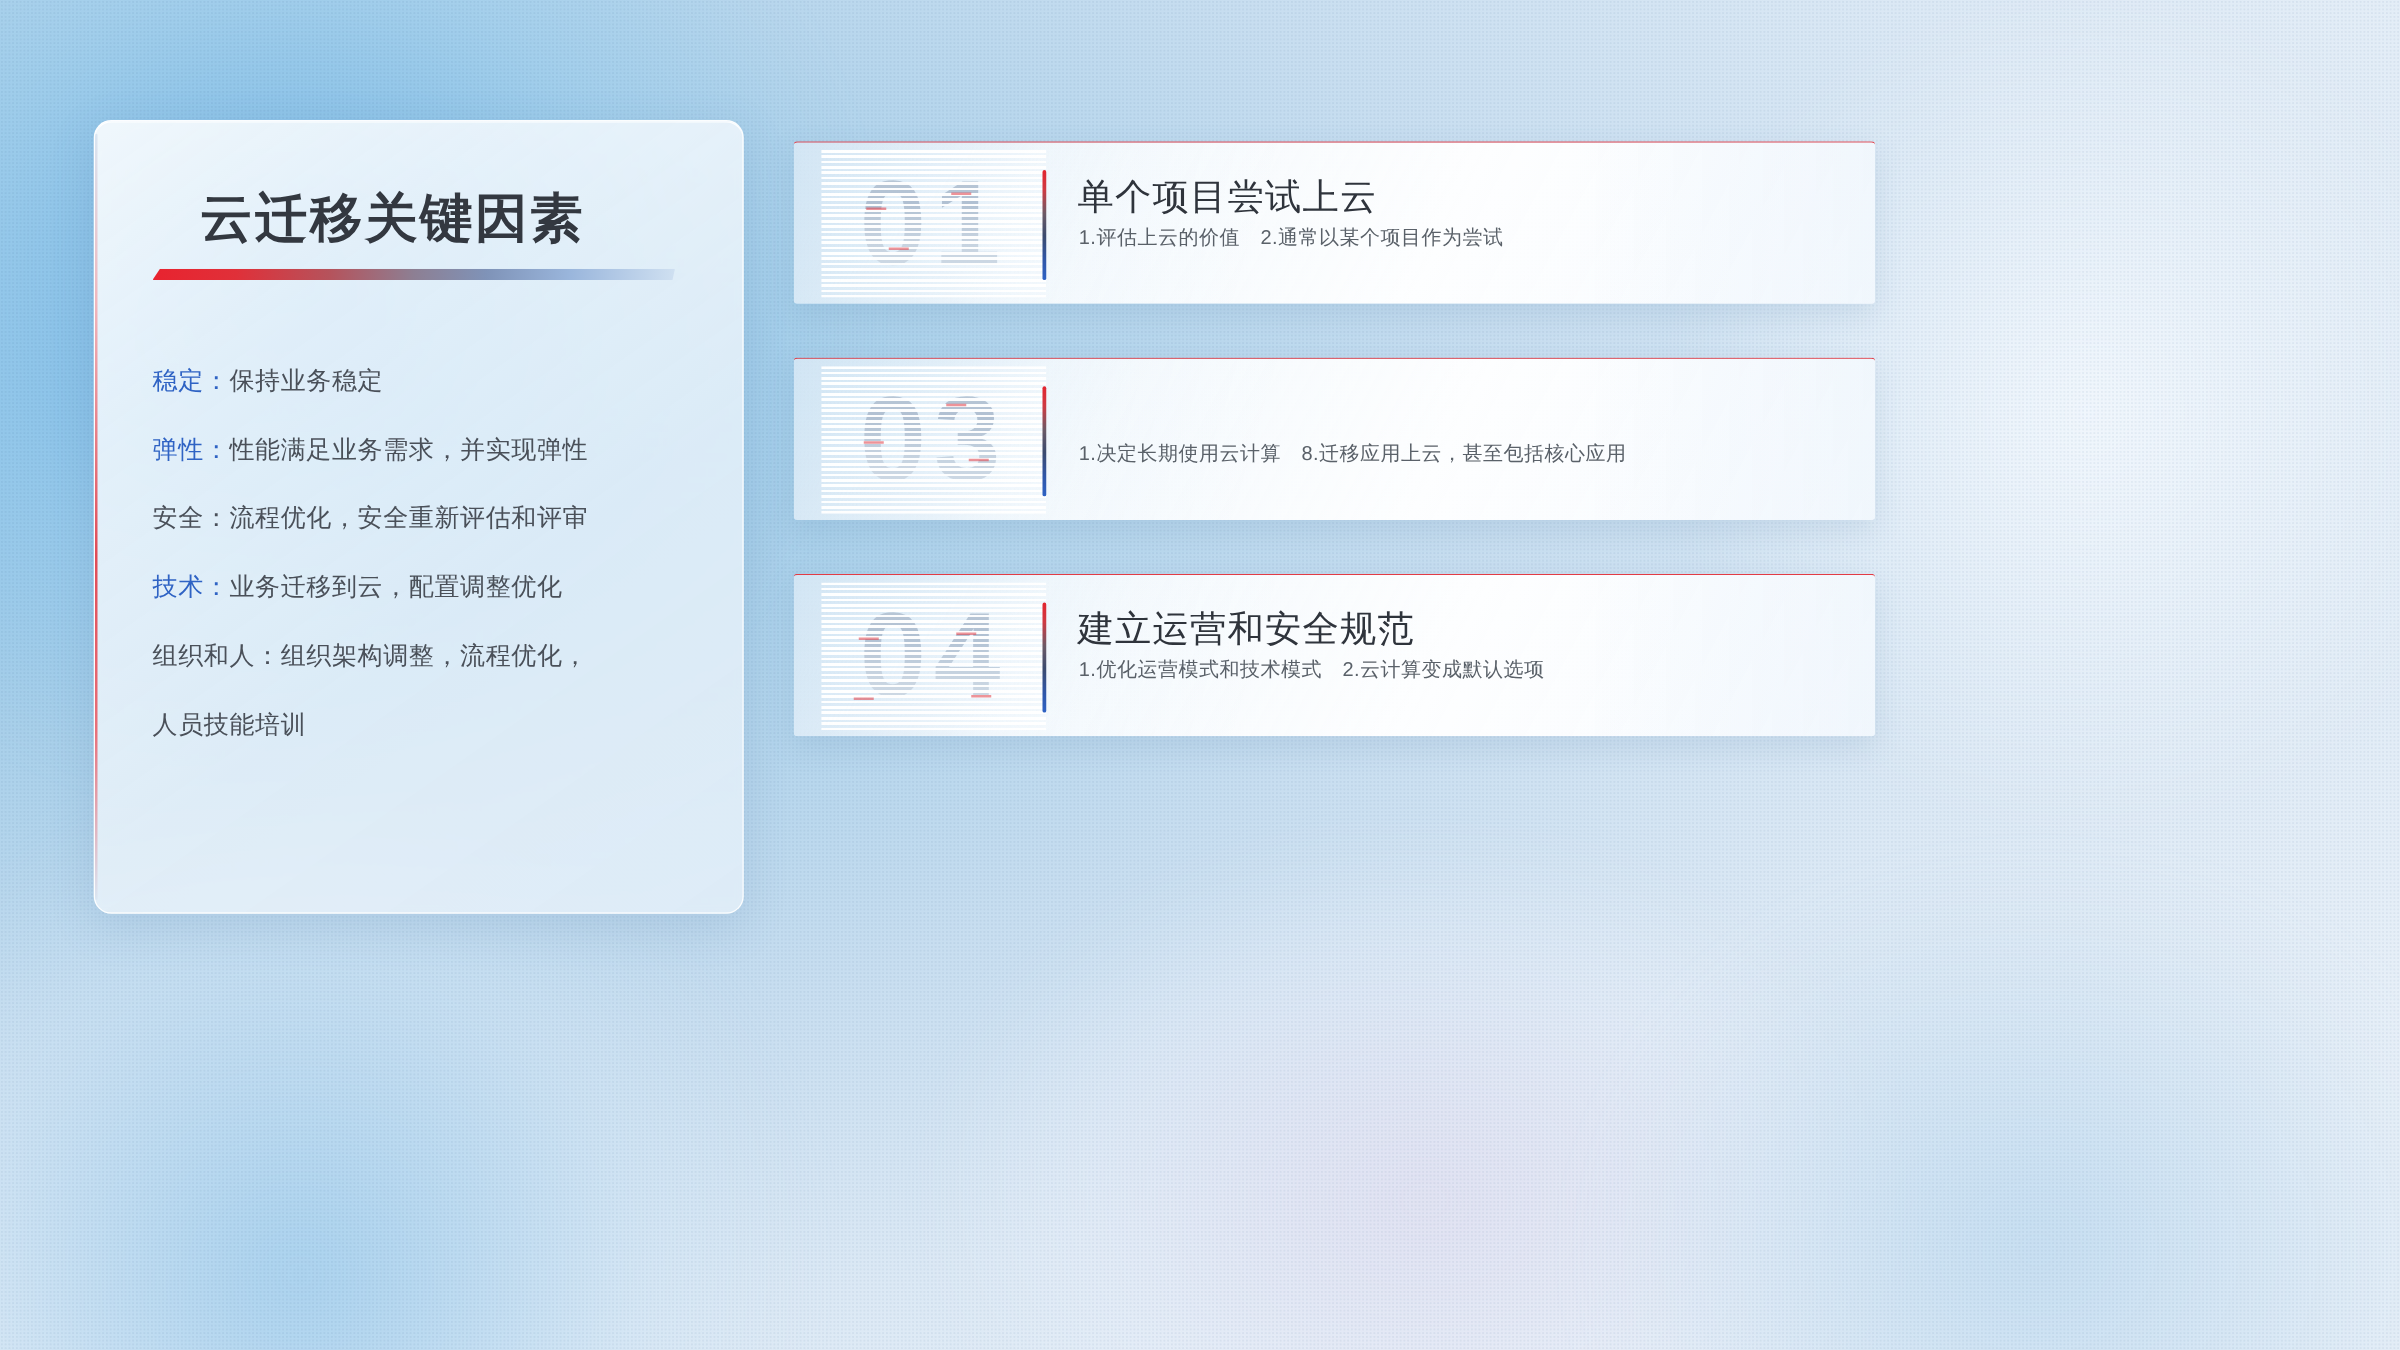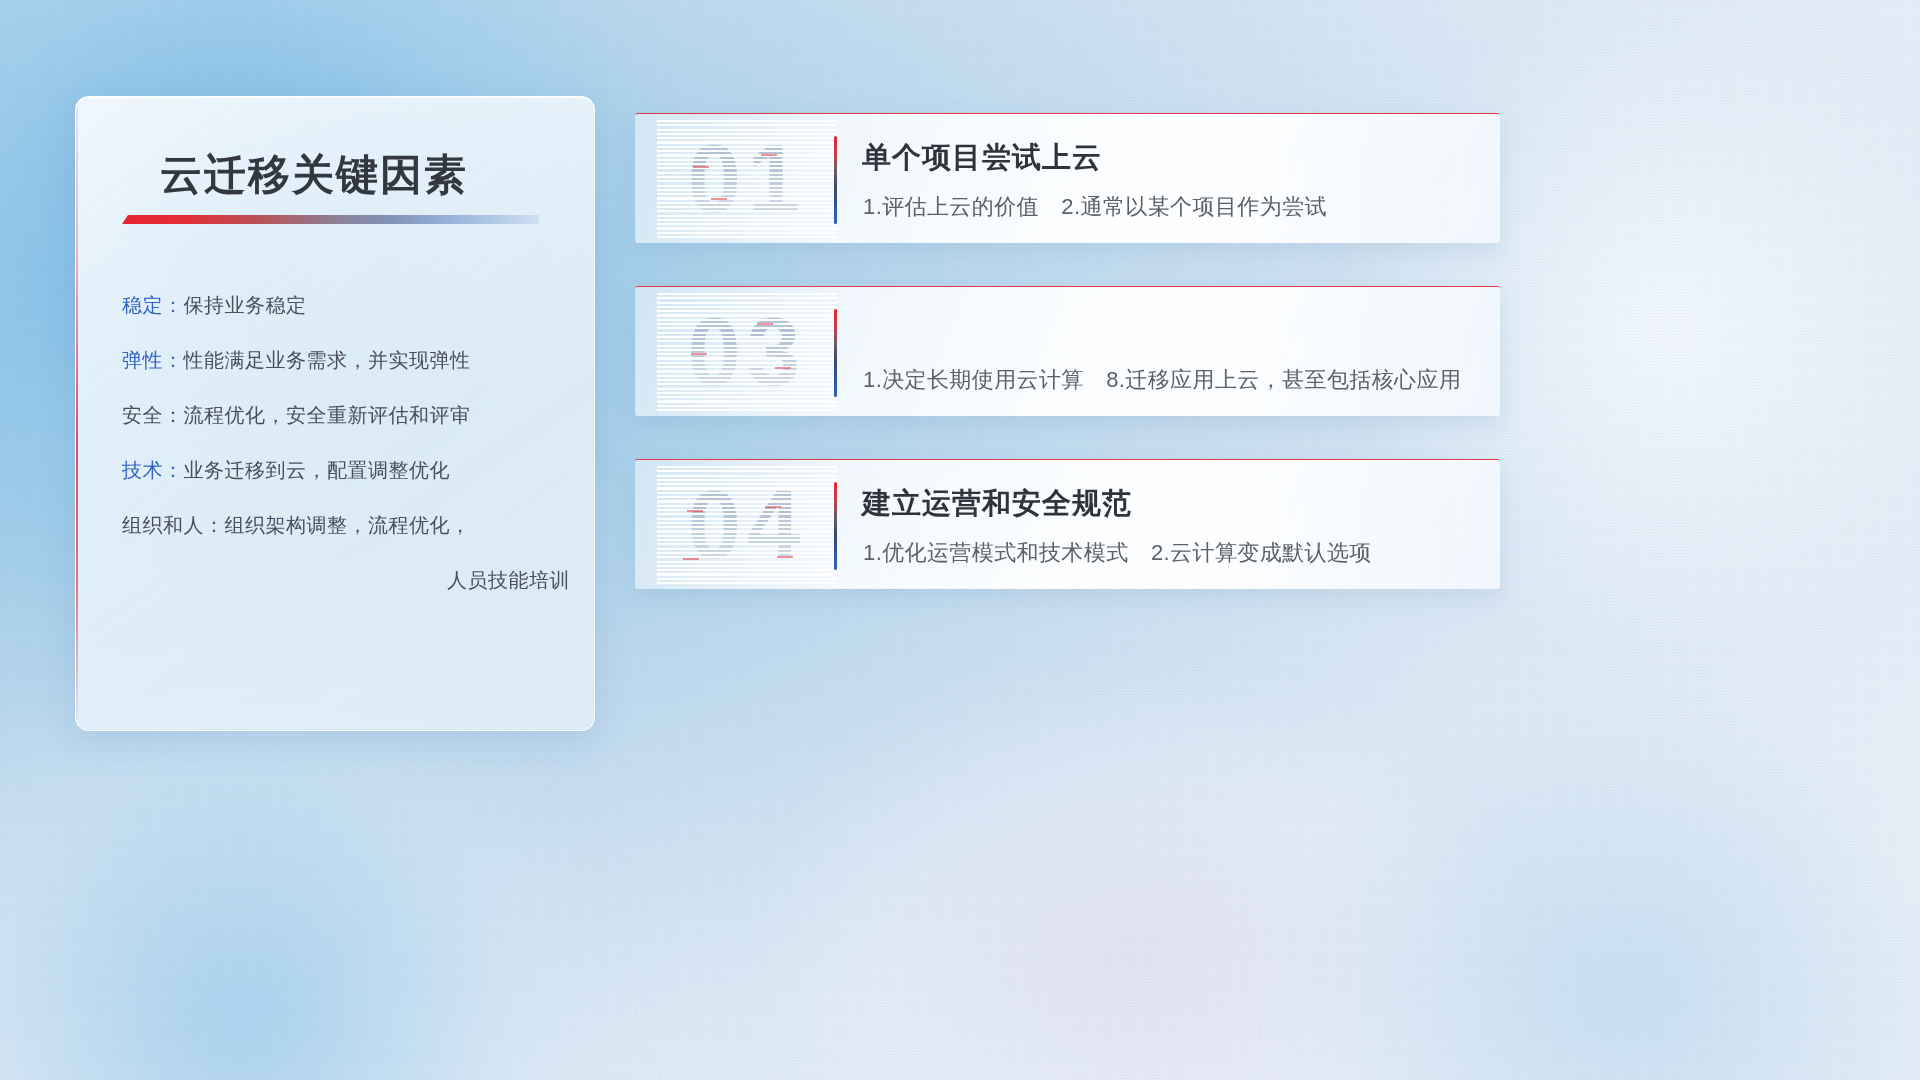--- a/index.html
+++ b/index.html
@@ -74,21 +74,21 @@
     clip-path:polygon(6px 0, 100% 0, calc(100% - 2px) 100%, 0 100%);
     border-radius:1px;
   }
   #panel-list{
     position:absolute; left:46px; top:196px; right:24px;
   }
   .panel-line{
     font-size:20px; color:#4a5059; line-height:1.25;
     margin-bottom:30px; white-space:nowrap; letter-spacing:.5px;
   }
-  .panel-line:last-child{ margin-bottom:16px;text-align:right; }
+  .panel-line:last-child{ margin-bottom:16px; }
   .panel-line .k{ color:#2f63c4; }
   .panel-line .k.dark{ color:#4a5059;font-family:Liberation Serif, serif; }
 
   
   #cards{ position:absolute; left:635px; top:113px; width:865px; }
   .card{
     position:relative; height:130px; margin-bottom:43px; border-radius:3px;
     background:linear-gradient(118deg, rgba(255,255,255,.55) 0%, rgba(253,254,255,.88) 30%, rgba(255,255,255,.96) 60%, rgba(250,252,255,.92) 100%);
     border-top:1.6px solid #e23b45;
     box-shadow:0 8px 22px rgba(95,135,175,.16);
@@ -129,26 +129,26 @@
     pointer-events:none;
   }
 
   .card-divider{
     position:absolute; left:199px; top:22px; width:2.5px; height:88px;
     background:linear-gradient(180deg,#e2252f 0%, #cf3a42 18%, #6b5a66 40%, #3b4a6e 60%, #2f56a8 82%, #2e62c4 100%);
     border-radius:2px;
   }
   .card-title{
     position:absolute; left:227px; top:24px;
-    font-size:29px; font-weight:bold; color:#2f343c; letter-spacing:1px;
+    font-size:29px; font-weight:normal; color:#2f343c; letter-spacing:1px;
     white-space:nowrap;
   }
   .card-desc{
-    position:absolute; left:228px; top:78px;
-    font-size:22px; color:#5a6169; letter-spacing:.4px;
+    position:absolute; left:228px; top:66px;
+    font-size:16px; color:#5a6169; letter-spacing:.4px;
     white-space:nowrap;
   }
 </style>
 </head>
 <body>
 
 <div id="bg-base"></div>
 <div id="bg-glow-tl"></div>
 <div id="bg-glow-bl"></div>
 <div id="bg-glow-c"></div>

